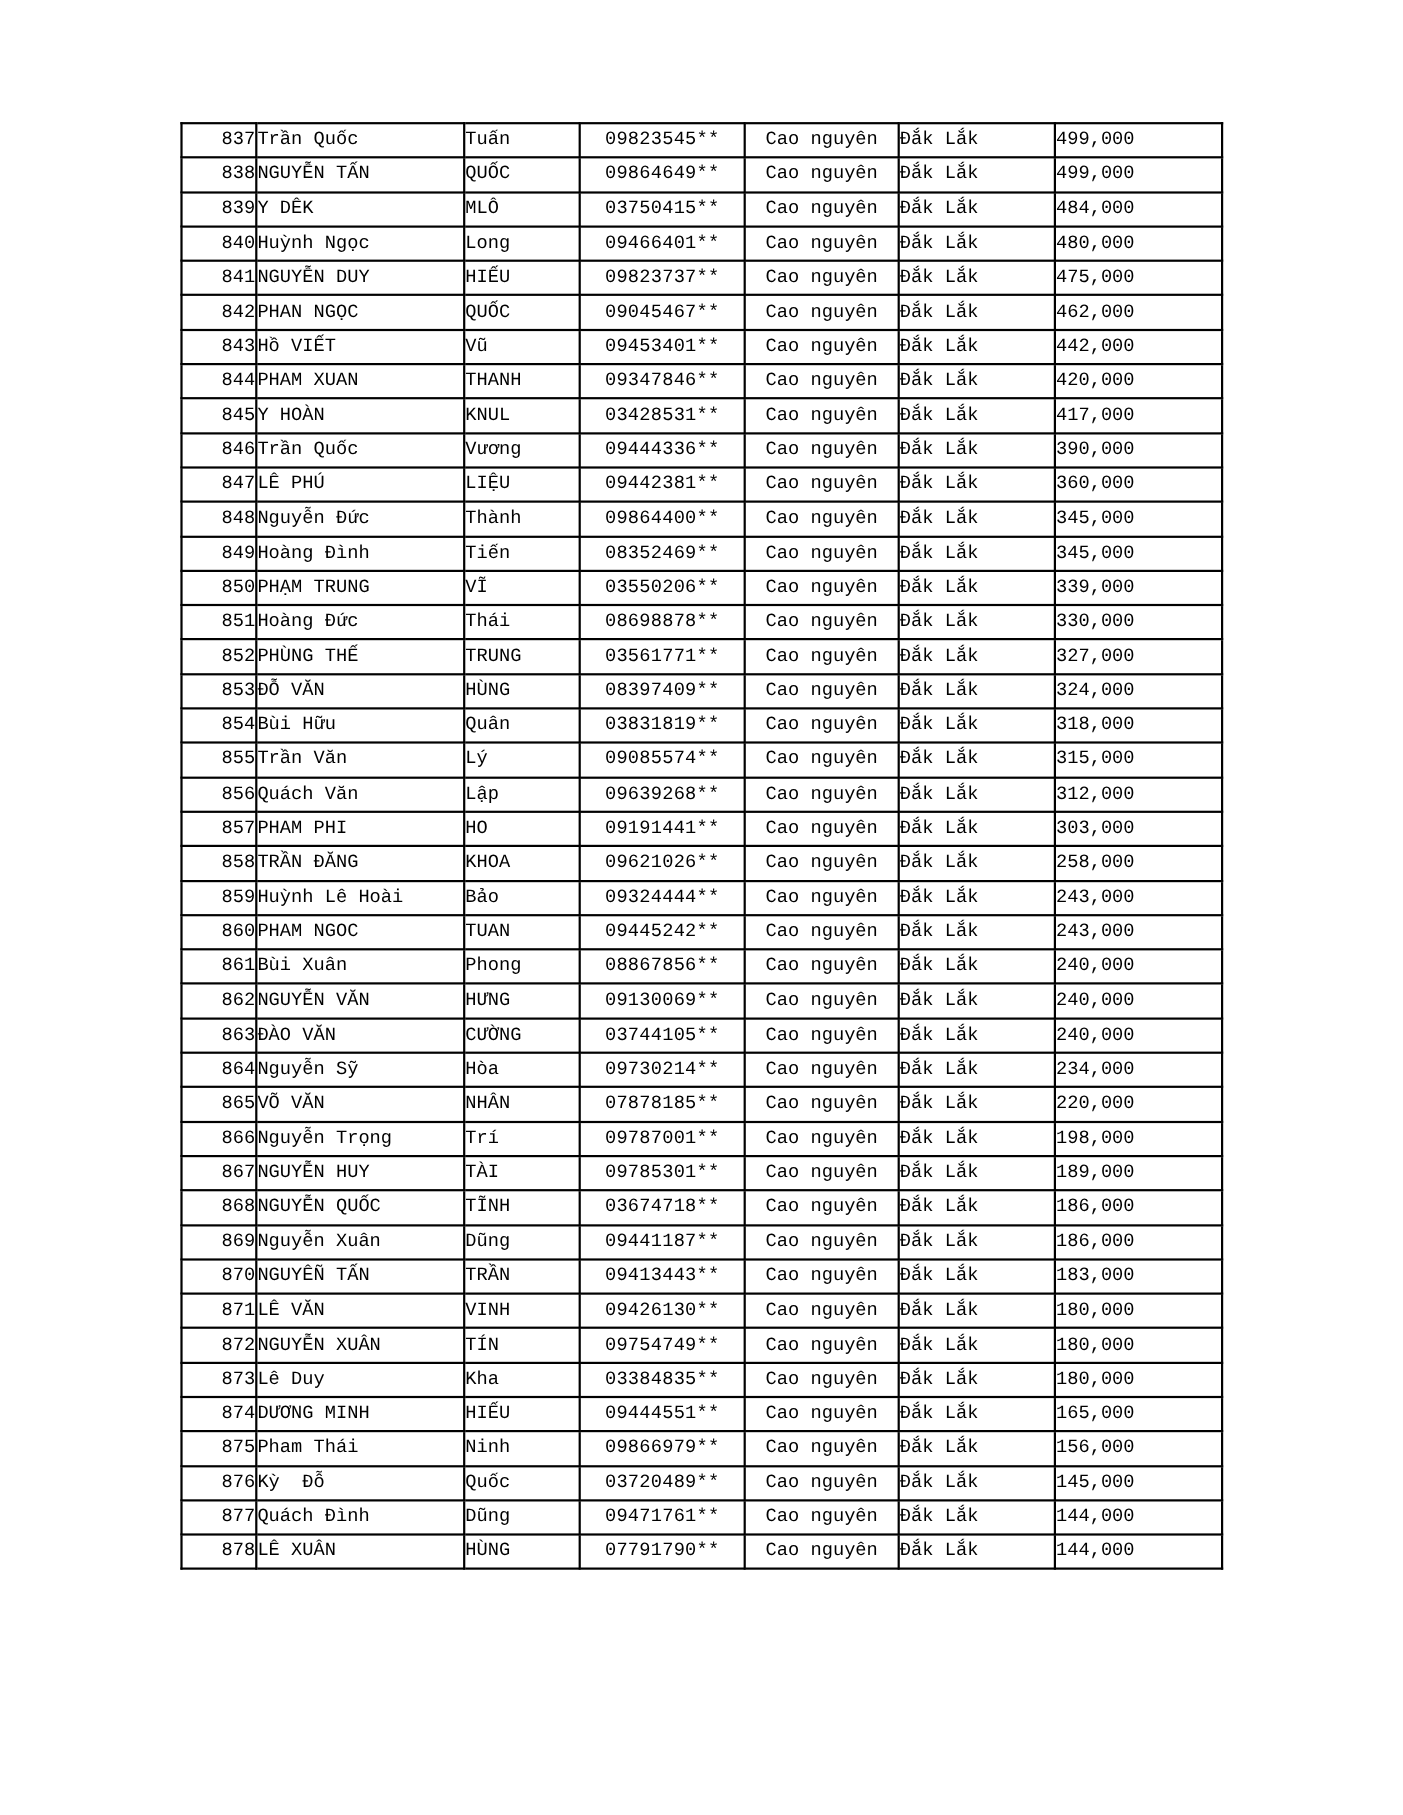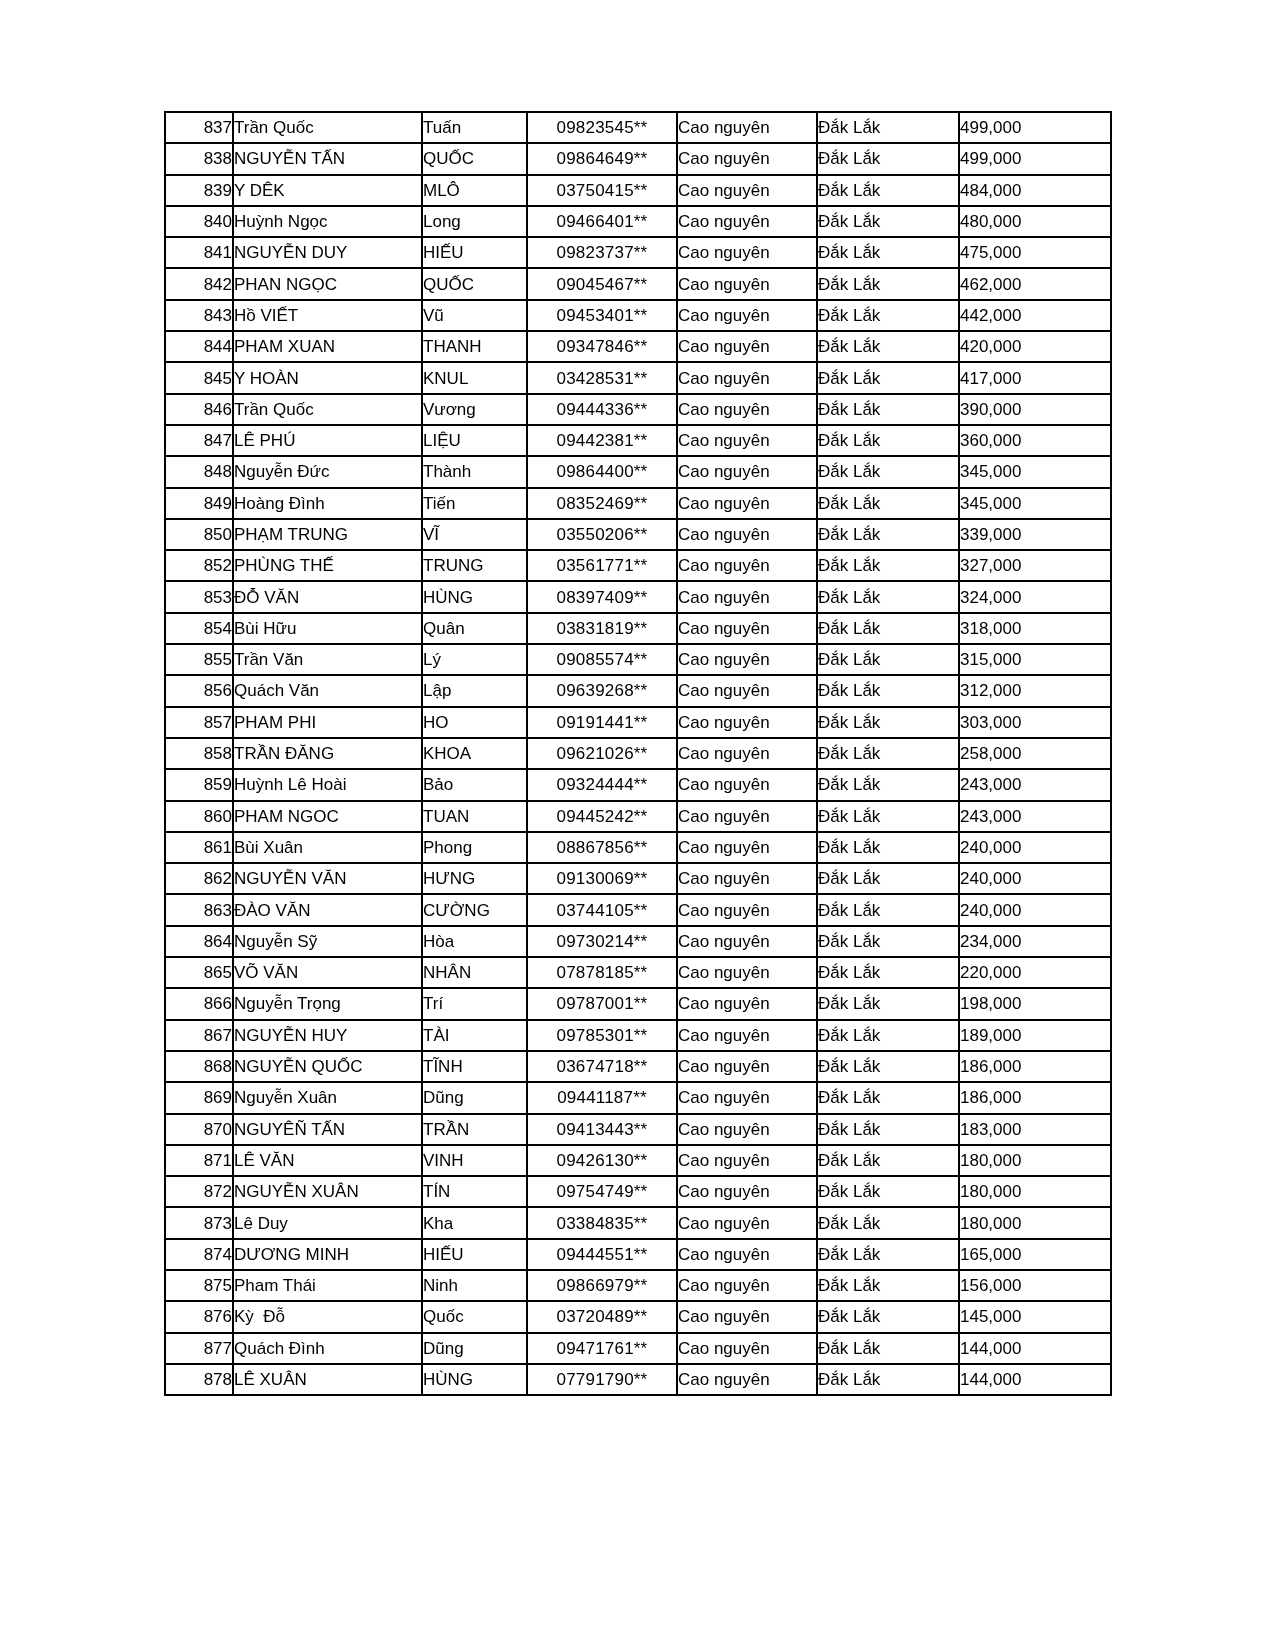--- a/index.html
+++ b/index.html
@@ -5,21 +5,21 @@
   html, body {
     margin: 0;
     padding: 0;
     background: #ffffff;
   }
   .page {
     position: relative;
     width: 1275px;
     height: 1432px;
     background: #ffffff;
-    font-family: Liberation Sans, sans-serif;
+    font-family: Liberation Mono, monospace;
     color: #000000;
     overflow: hidden;
   }
   table.roster {
     position: absolute;
     left: 164px;
     top: 111px;
     border-collapse: collapse;
     table-layout: fixed;
     border: 2px solid #000;
@@ -30,21 +30,21 @@
     font-size: 17px;
     line-height: 1;
     padding: 0;
     vertical-align: middle;
     white-space: pre-wrap;
   }
   td.c0 { text-align: right;  padding-right: 4px; }
   td.c1 { text-align: left; }
   td.c2 { text-align: left; }
   td.c3 { text-align: center; letter-spacing: 0.2px; }
-  td.c4 { text-align: left; }
+  td.c4 { text-align: center; }
   td.c5 { text-align: left; }
   td.c6 { text-align: left;  padding-right: 12px; }
 </style>
 </head>
 <body>
 
 <div class="page">
   <table class="roster">
     <colgroup>
         <col style="width: 68px;">
@@ -176,20 +176,29 @@
         <tr>
           <td class="c0">850</td>
           <td class="c1">PHẠM TRUNG</td>
           <td class="c2">VĨ</td>
           <td class="c3">03550206**</td>
           <td class="c4">Cao nguyên</td>
           <td class="c5">Đắk Lắk</td>
           <td class="c6">339,000</td>
         </tr>
         <tr>
+          <td class="c0">851</td>
+          <td class="c1">Hoàng Đức</td>
+          <td class="c2">Thái</td>
+          <td class="c3">08698878**</td>
+          <td class="c4">Cao nguyên</td>
+          <td class="c5">Đắk Lắk</td>
+          <td class="c6">330,000</td>
+        </tr>
+        <tr>
           <td class="c0">852</td>
           <td class="c1">PHÙNG THẾ</td>
           <td class="c2">TRUNG</td>
           <td class="c3">03561771**</td>
           <td class="c4">Cao nguyên</td>
           <td class="c5">Đắk Lắk</td>
           <td class="c6">327,000</td>
         </tr>
         <tr>
           <td class="c0">853</td>

